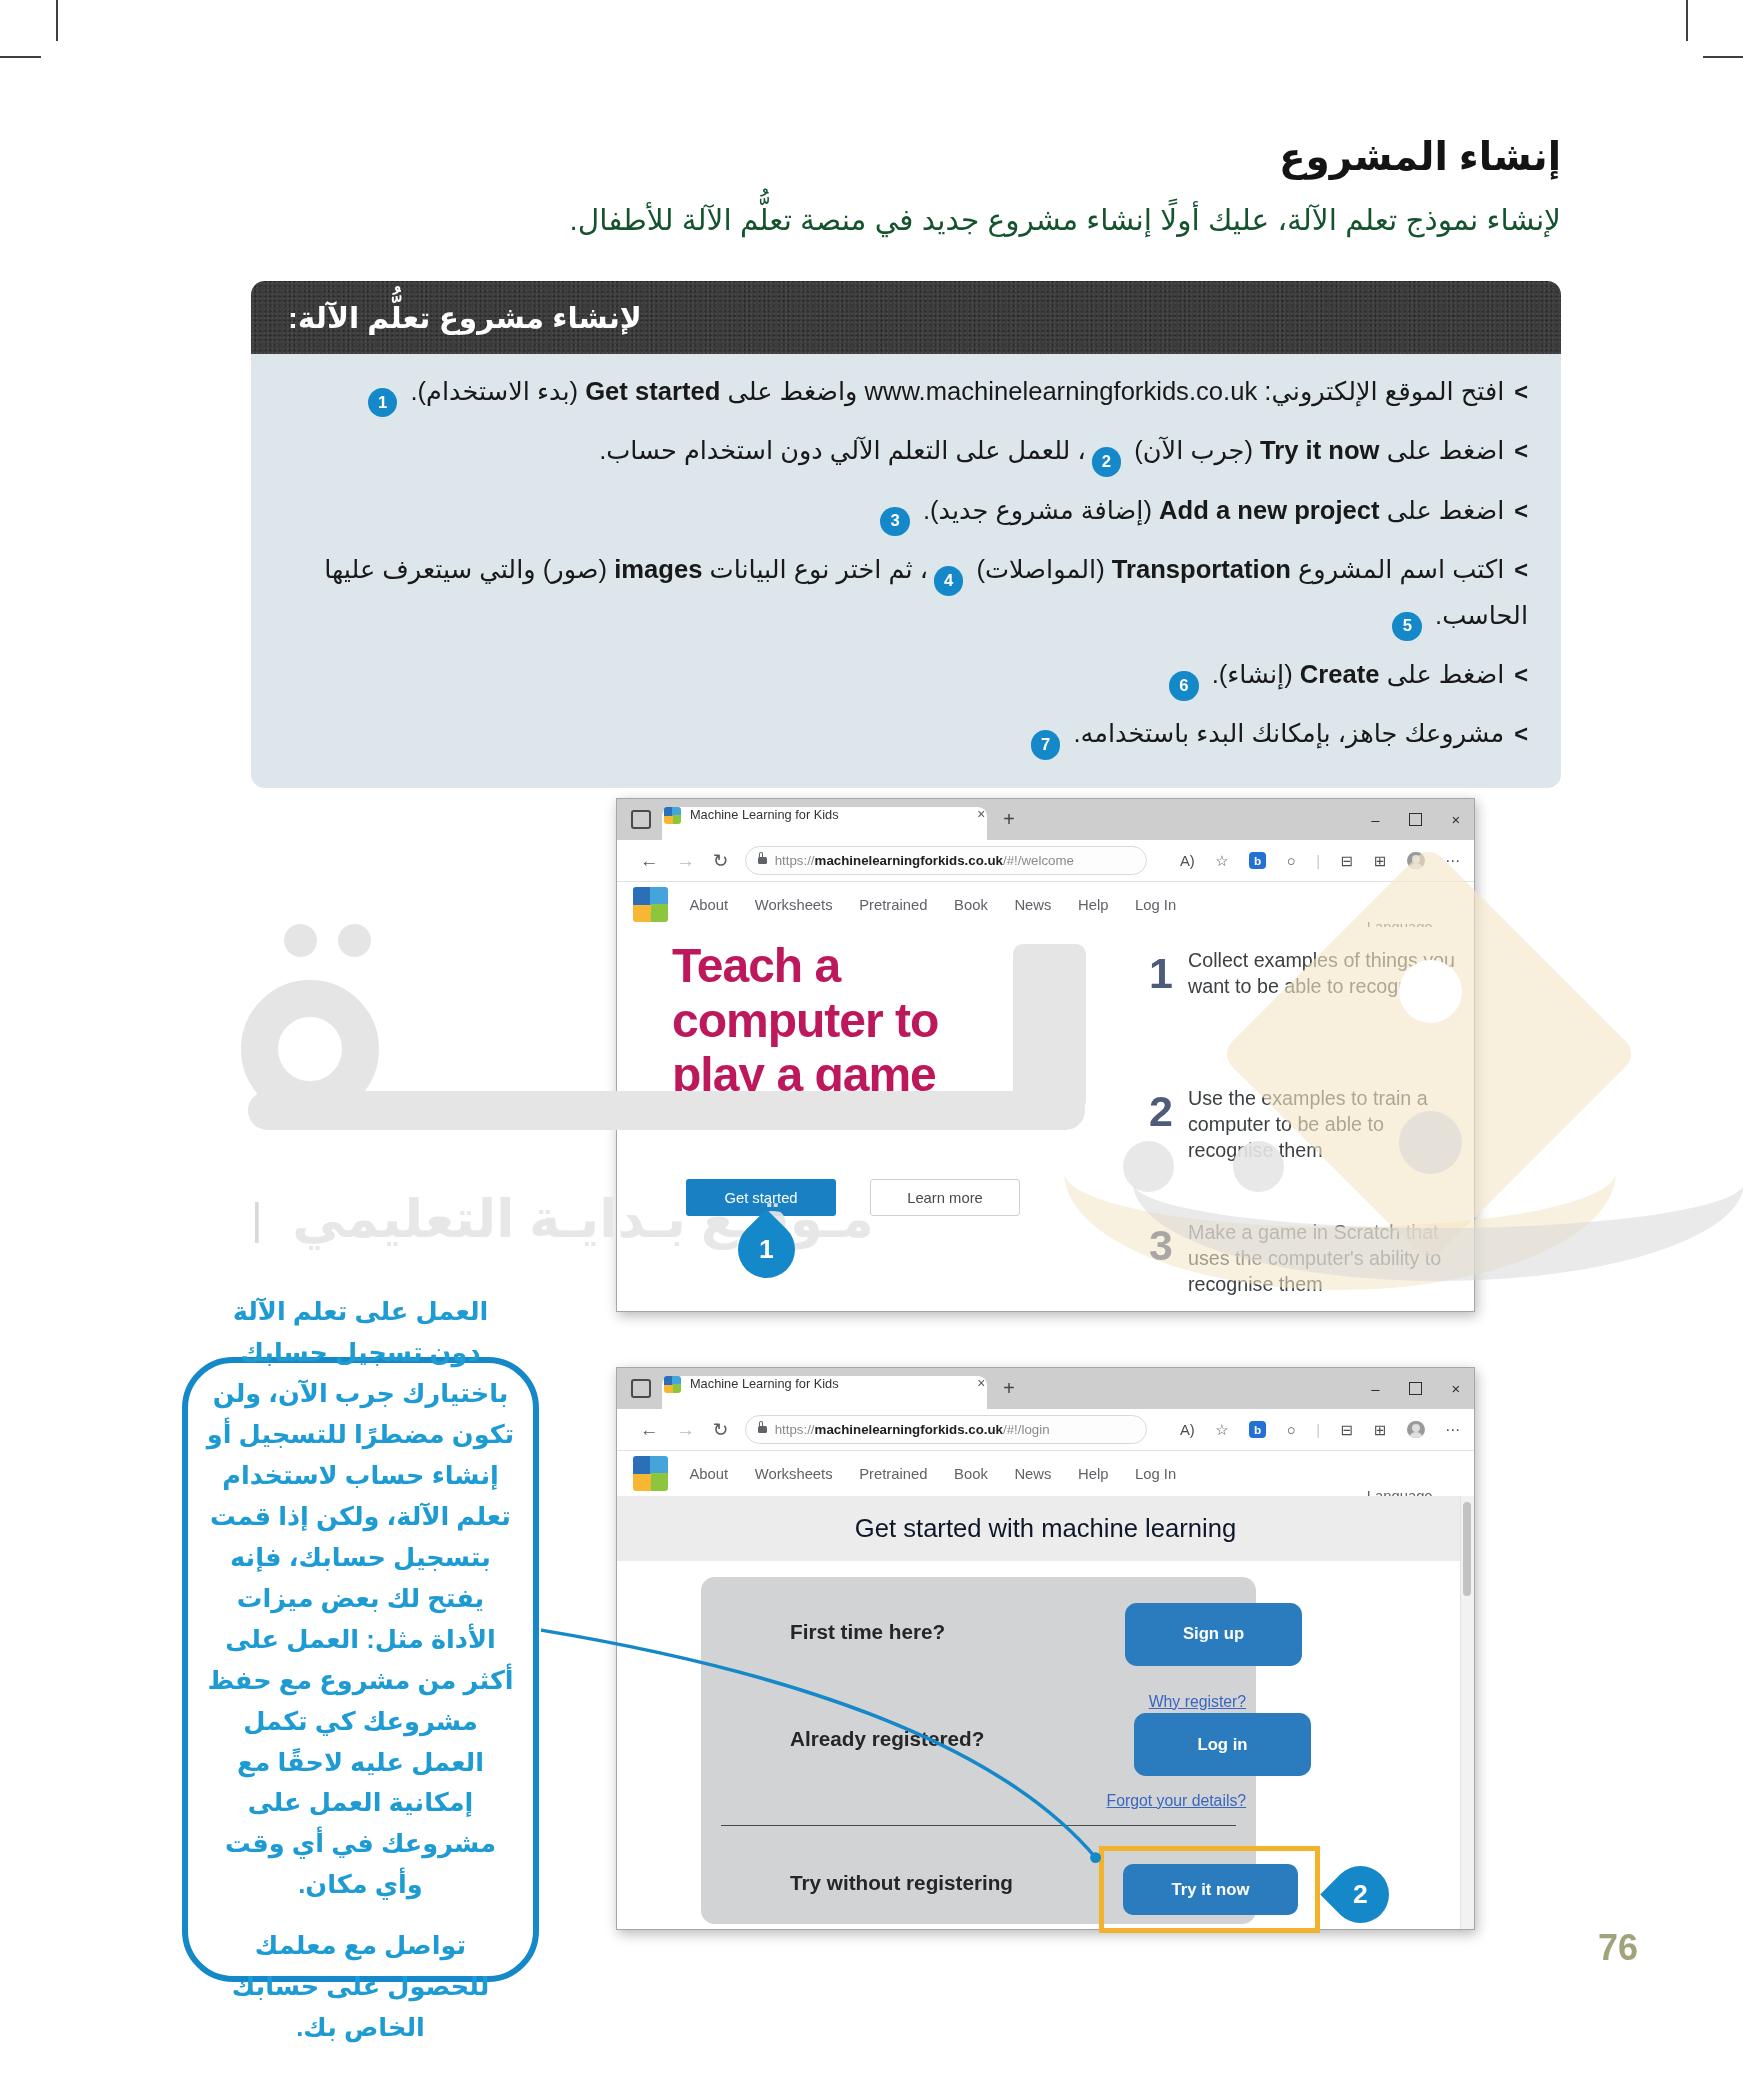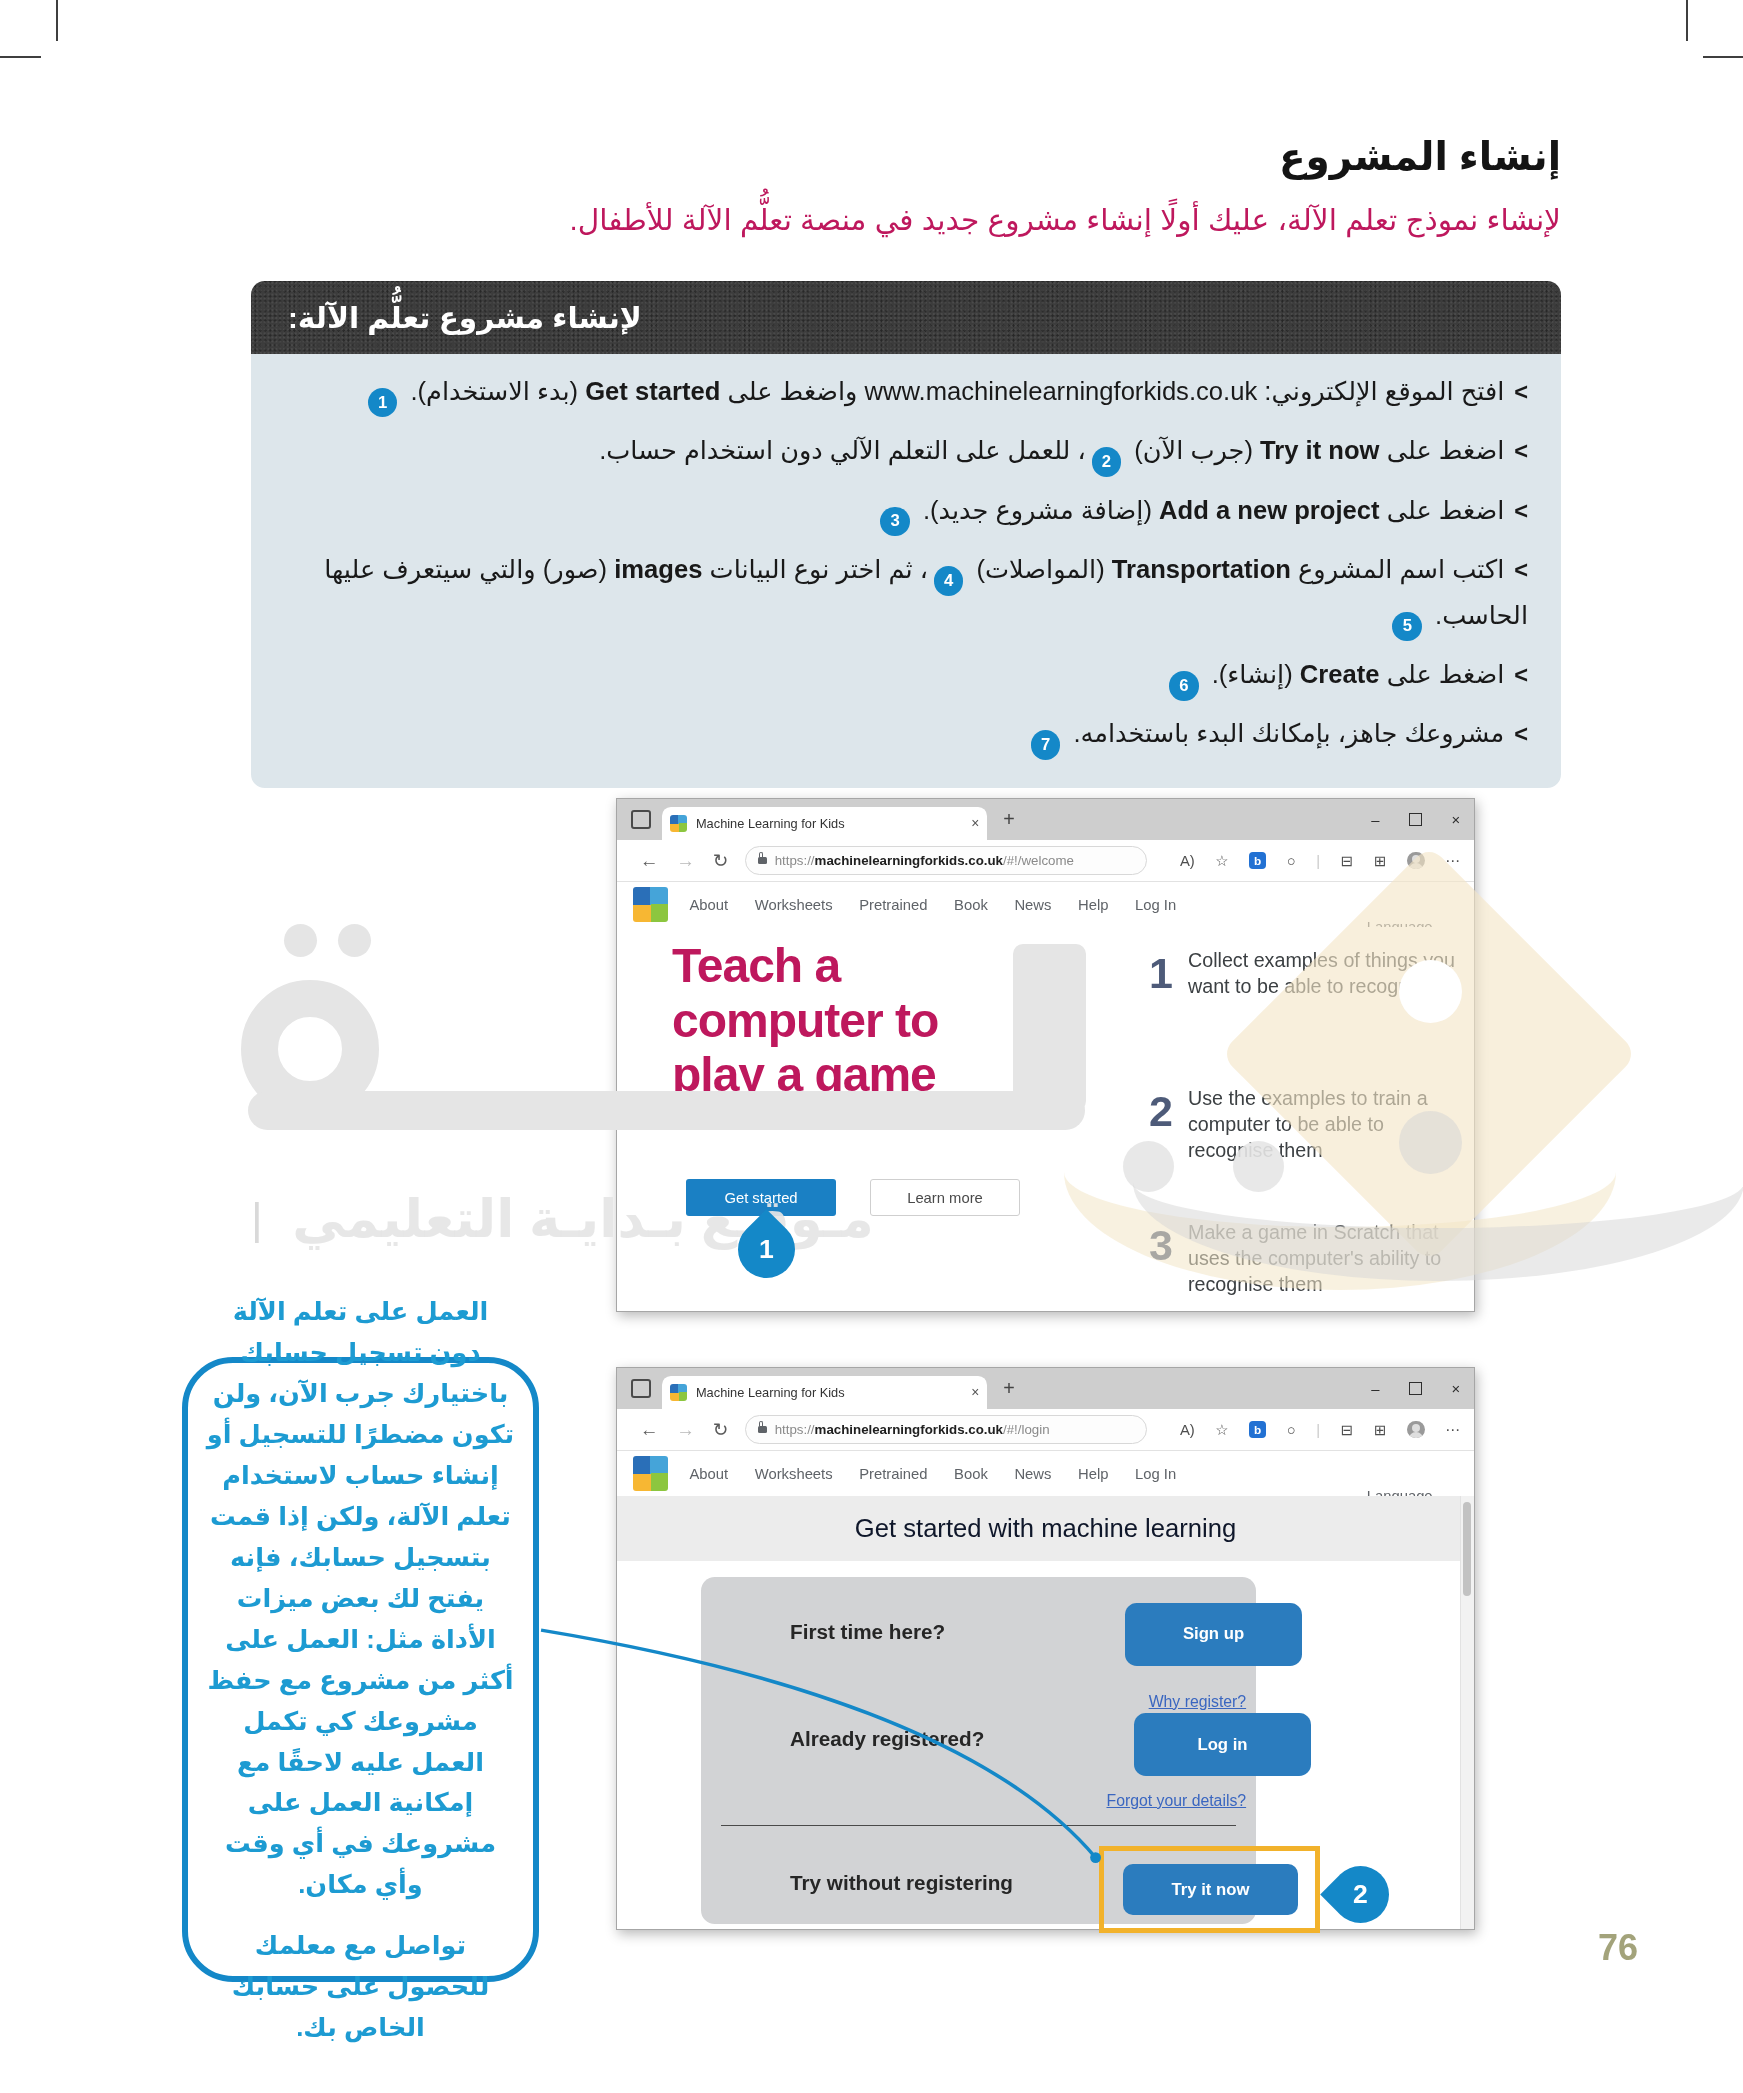--- a/index.html
+++ b/index.html
@@ -2,21 +2,21 @@
 <html lang="ar"><head>
 <meta charset="utf-8">
 <style>
   html,body{margin:0;padding:0;background:#ffffff;}
   .page{position:relative;width:1744px;height:2093px;background:#fff;overflow:hidden;
         font-family:"Liberation Sans","DejaVu Sans",sans-serif;}
   
   .crop{position:absolute;background:#3f3f3f;z-index:4;}
   
   .h1ar{position:absolute;right:183px;top:134px;font-size:39px;font-weight:bold;color:#141414;direction:rtl;z-index:10;}
-  .intro{position:absolute;right:183px;top:203px;font-size:29.6px;color:#be185d;direction:rtl;z-index:10;}
+  .intro{position:absolute;right:183px;top:203px;font-size:29.6px;color:#14532d;direction:rtl;z-index:10;}
   
   .instr{position:absolute;left:251px;top:281px;width:1310px;z-index:10;}
   .instr-head{height:73px;border-radius:13.8px 13.8px 0 0;display:flex;align-items:center;justify-content:flex-end;
     padding:0 37px;color:#fff;font-size:29.6px;font-weight:bold;direction:rtl;
     background-color:#3c3c3c;
     background-image:radial-gradient(rgba(255,255,255,.08) 1px,transparent 1.3px),radial-gradient(rgba(0,0,0,.35) 1px,transparent 1.3px);
     background-size:3.9px 3.9px,4.9px 4.9px;background-position:0 0,2px 3px;}
   .instr-body{background:#dde6eb;border-radius:0 0 13.8px 13.8px;padding:17.7px 33px 13.8px 39px;direction:rtl;}
   .instr-body ul{list-style:none;margin:0;padding:0;}
   .instr-body li{font-size:25.6px;color:#191919;line-height:1.55;margin-bottom:13.8px;text-align:right;}
@@ -24,21 +24,21 @@
   .en{font-weight:bold;}
   .nbadge{display:inline-flex;width:29.6px;height:29.6px;border-radius:50%;background:#1488c8;color:#fff;
     font-size:16.7px;font-weight:bold;align-items:center;justify-content:center;vertical-align:-7.9px;margin:0 5.9px;}
   
   .bwin{position:absolute;left:616px;width:859px;background:#fff;border:1px solid #a6a6a6;
         box-shadow:2px 3.9px 11.8px rgba(0,0,0,.28);z-index:10;box-sizing:border-box;}
   #win1{top:798px;height:514px;}
   #win2{top:1367px;height:563px;}
   .tabbar{height:41px;background:#cecece;display:flex;align-items:center;padding:0 9.9px;position:relative;}
   .wicon{width:15.8px;height:15.8px;border:2px solid #4a4a4a;border-radius:3px;margin:0 11.8px 0 3.9px;}
-  .tab{height:33px;margin-top:7.9px;background:#fff;border-radius:8.9px 8.9px 0 0;display:flex;align-items:center;width:325px;padding:0 8px;box-sizing:border-box;}
+  .tab{height:33px;margin-top:7.9px;background:#fff;border-radius:8.9px 8.9px 0 0;display:flex;width:325px;padding:0 2px;box-sizing:border-box;}
   .favicon,.sitelogo{background:conic-gradient(#45a4d9 0 25%,#8cc63f 25% 50%,#f7b733 50% 75%,#2a6fb8 75% 100%);border-radius:3px;}
   .favicon{width:16.7px;height:16.7px;margin-right:8.9px;flex:0 0 auto;}
   .tab-title{font-size:12.8px;color:#333;flex:1;white-space:nowrap;overflow:hidden;}
   .tab-close{font-size:13.8px;color:#555;margin-left:7.9px;}
   .newtab{font-size:19.7px;color:#444;margin-left:15.8px;}
   .winctl{position:absolute;right:13.8px;top:0;height:41px;display:flex;align-items:center;gap:29.6px;font-size:14.8px;color:#2e2e2e;}
   .maxbox{width:10.8px;height:10.8px;border:1.5px solid #2e2e2e;}
   .toolbar{height:41px;background:#fff;border-bottom:1px solid #e2e2e2;display:flex;align-items:center;padding:0 13.8px;}
   .navarrow{font-size:18.7px;color:#5a5a5a;margin:0 8.9px;}
   .urlpill{width:402px;height:28.6px;background:#fdfdfd;border:1px solid #d8d8d8;border-radius:14.8px;

